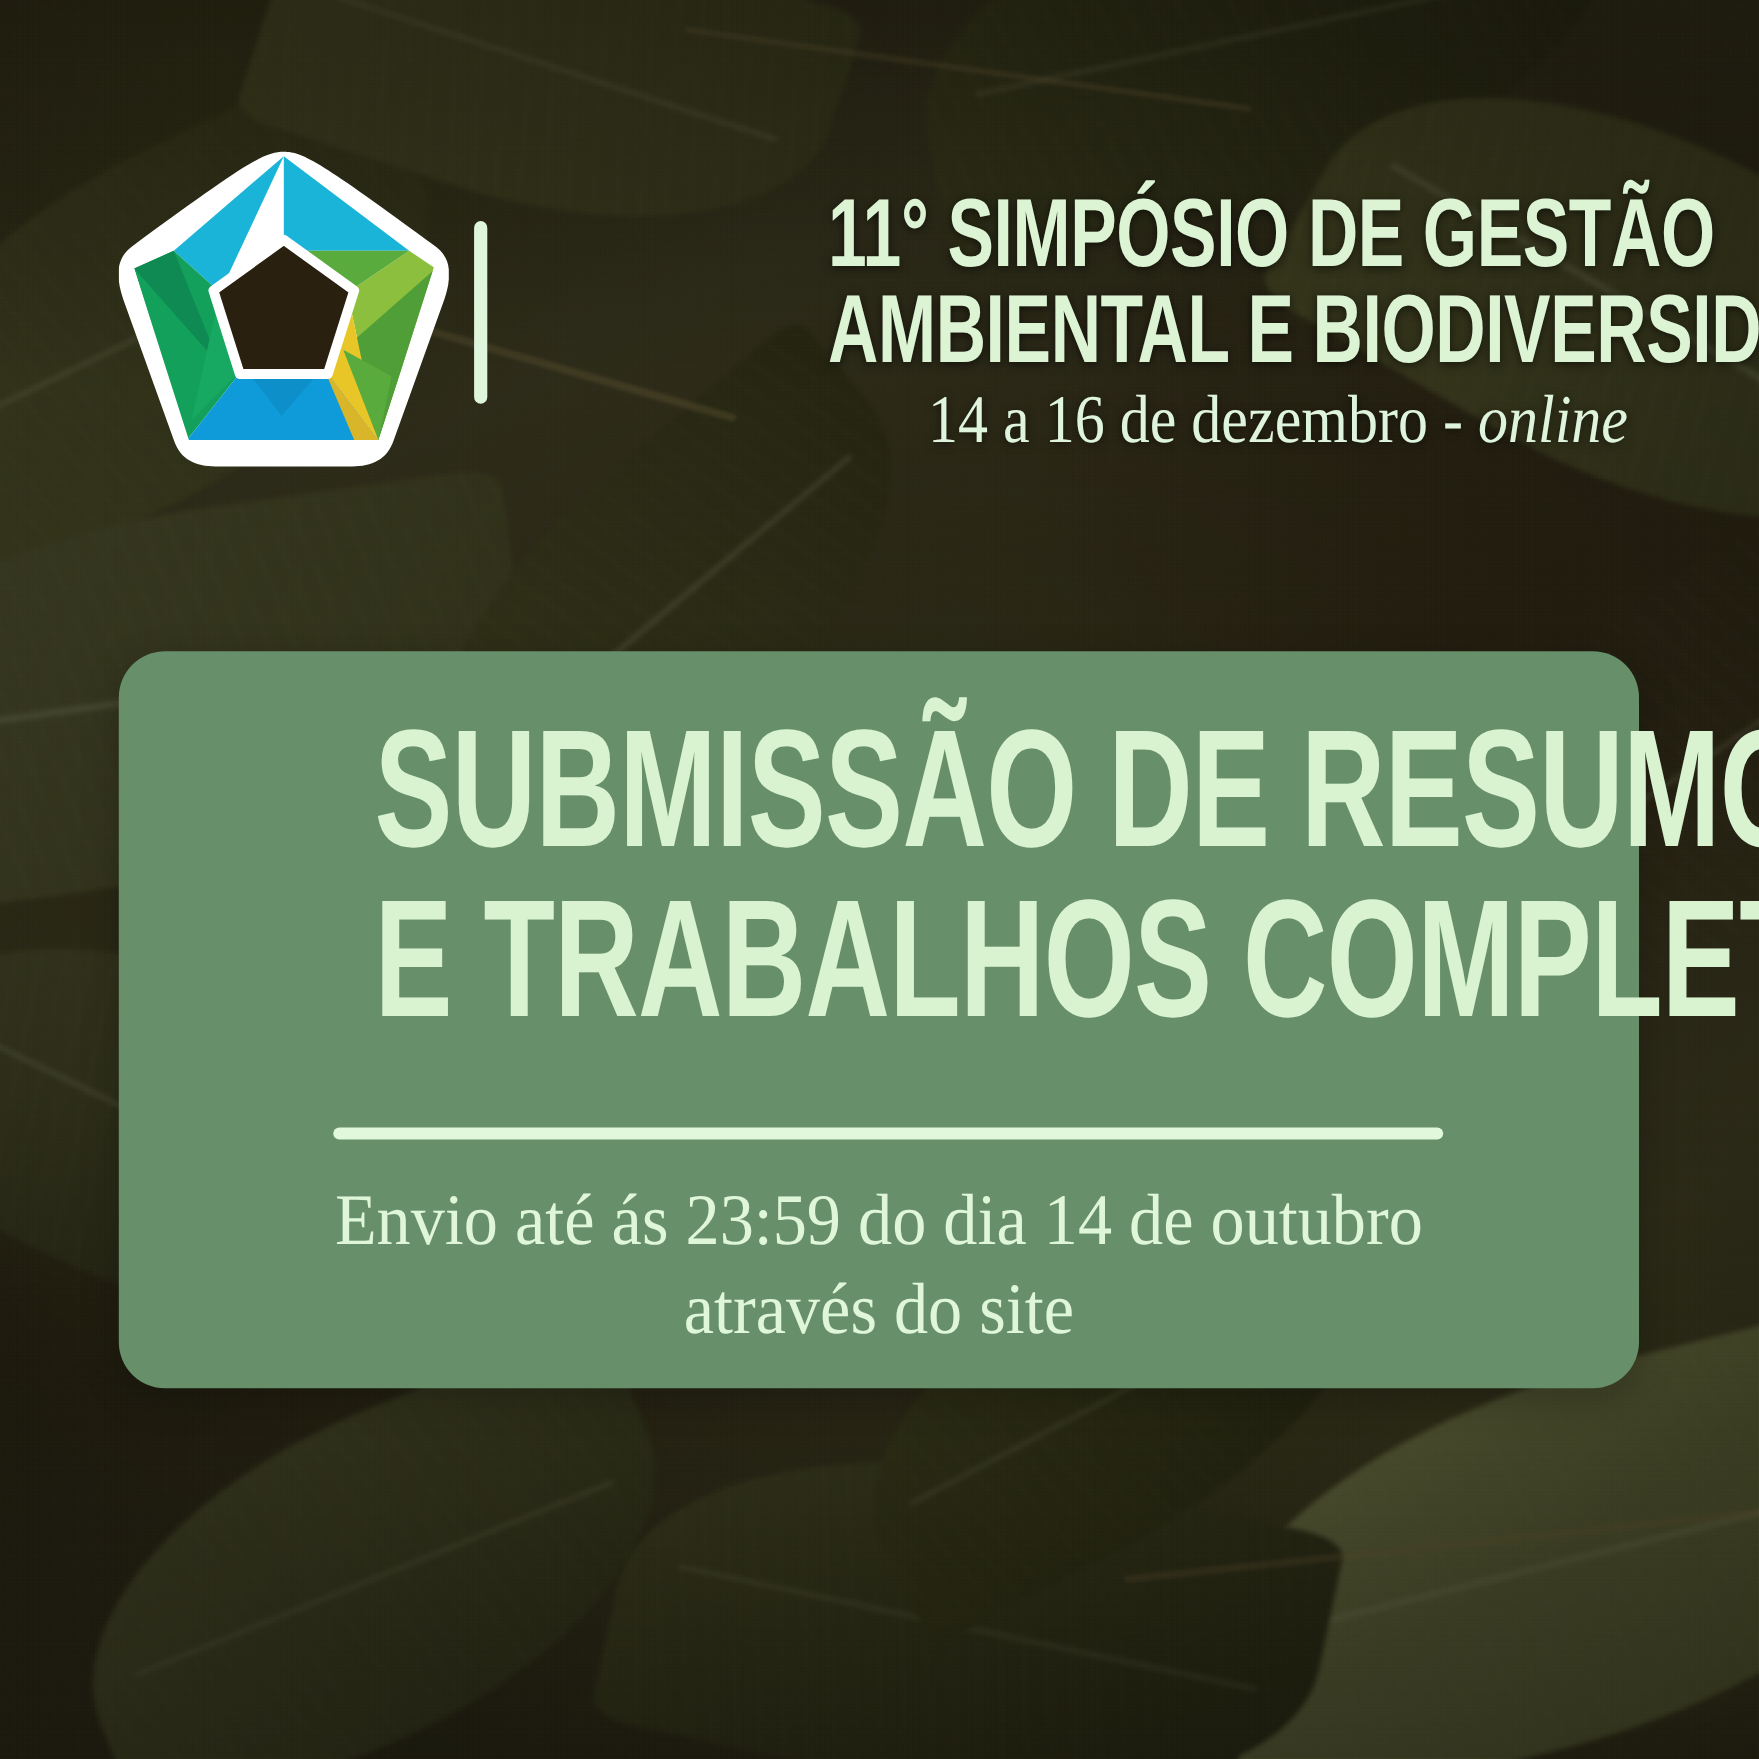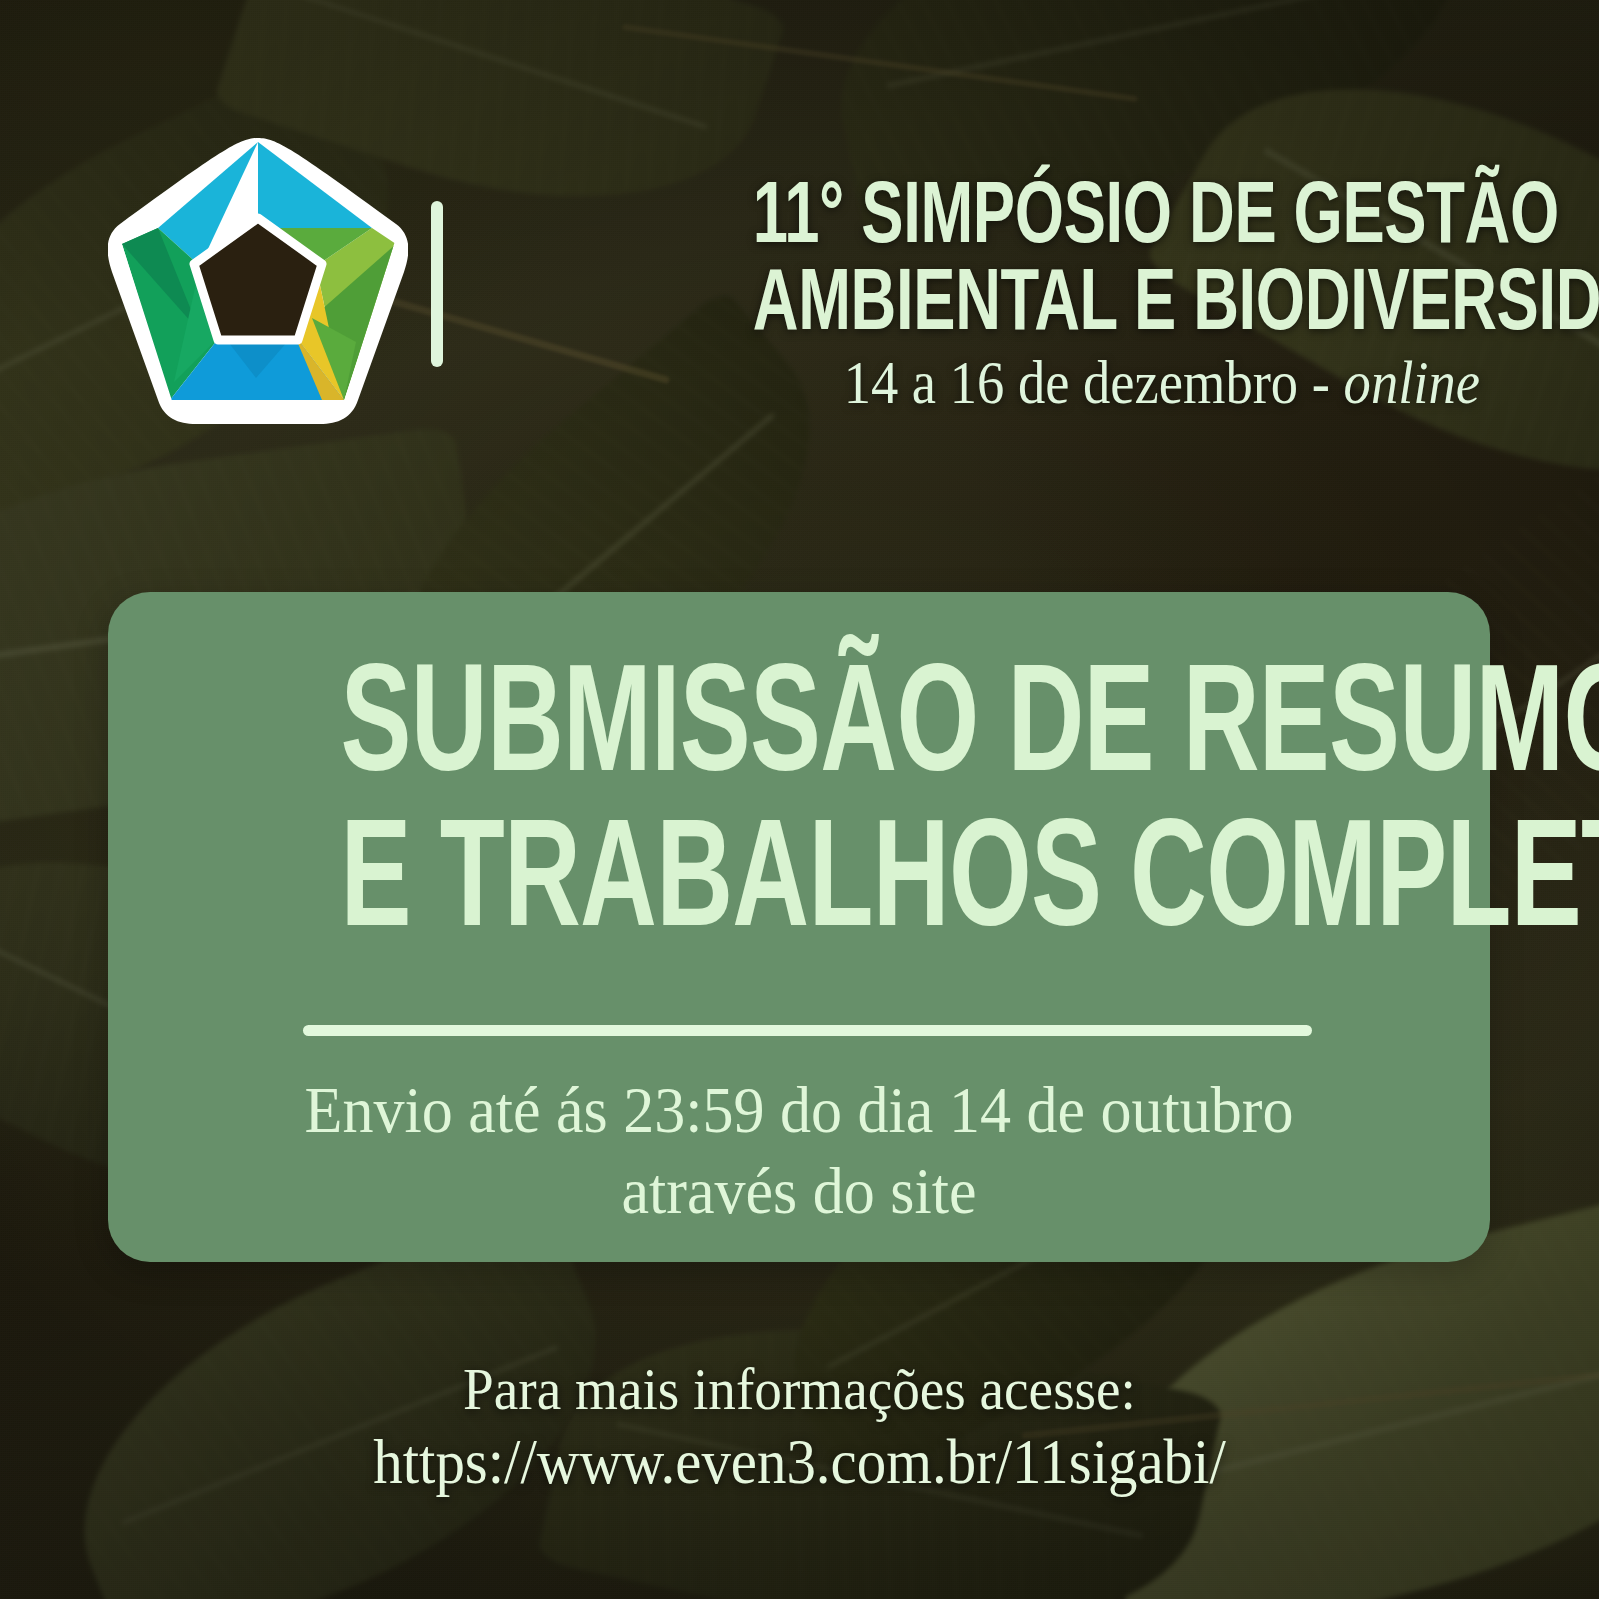--- a/index.html
+++ b/index.html
@@ -360,18 +360,14 @@
     <div class="card-heading">
       <span class="card-heading-line">SUBMISSÃO DE RESUMOS</span>
       <span class="card-heading-line">E TRABALHOS COMPLETOS</span>
     </div>
 
     <div class="card-divider"></div>
 
     <div class="card-body">Envio até ás 23:59 do dia 14 de outubro através do site</div>
   </div>
 
-  <div class="footer">
-    <span class="footer-line-1">Para mais informações acesse:</span>
-    <span class="footer-line-2">https://www.even3.com.br/11sigabi/</span>
-  </div>
 
 </div>
 
 </body></html>

